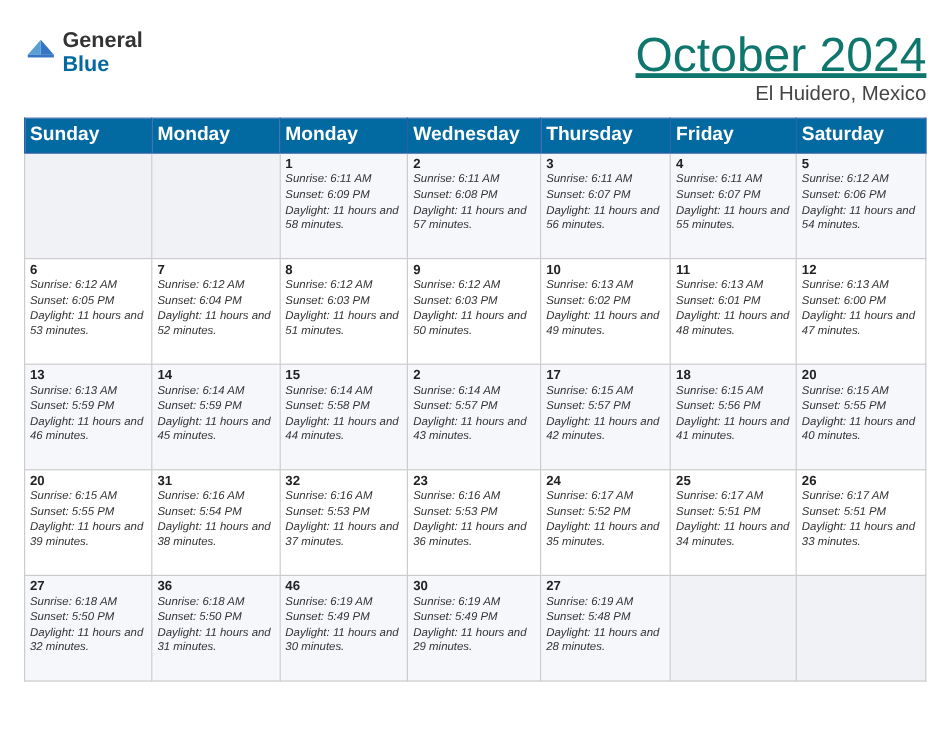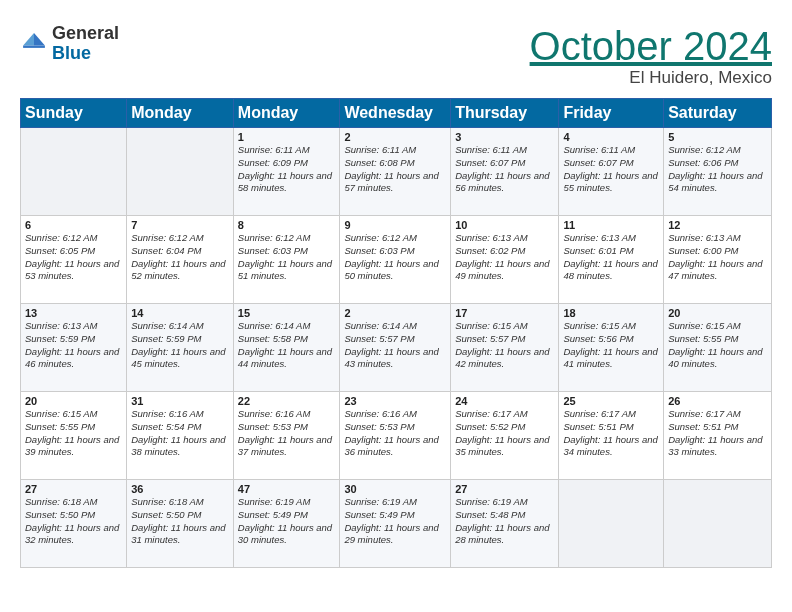--- a/index.html
+++ b/index.html
@@ -220,21 +220,21 @@
         <tr>
           <td>
             <span class="day-number">20</span>
             <div class="day-info">Sunrise: 6:15 AM<br>Sunset: 5:55 PM<br>Daylight: 11 hours and 39 minutes.</div>
           </td>
           <td>
             <span class="day-number">31</span>
             <div class="day-info">Sunrise: 6:16 AM<br>Sunset: 5:54 PM<br>Daylight: 11 hours and 38 minutes.</div>
           </td>
           <td>
-            <span class="day-number">22</span>
+            <span class="day-number">32</span>
             <div class="day-info">Sunrise: 6:16 AM<br>Sunset: 5:53 PM<br>Daylight: 11 hours and 37 minutes.</div>
           </td>
           <td>
             <span class="day-number">23</span>
             <div class="day-info">Sunrise: 6:16 AM<br>Sunset: 5:53 PM<br>Daylight: 11 hours and 36 minutes.</div>
           </td>
           <td>
             <span class="day-number">24</span>
             <div class="day-info">Sunrise: 6:17 AM<br>Sunset: 5:52 PM<br>Daylight: 11 hours and 35 minutes.</div>
           </td>
@@ -250,21 +250,21 @@
         <tr>
           <td>
             <span class="day-number">27</span>
             <div class="day-info">Sunrise: 6:18 AM<br>Sunset: 5:50 PM<br>Daylight: 11 hours and 32 minutes.</div>
           </td>
           <td>
             <span class="day-number">36</span>
             <div class="day-info">Sunrise: 6:18 AM<br>Sunset: 5:50 PM<br>Daylight: 11 hours and 31 minutes.</div>
           </td>
           <td>
-            <span class="day-number">47</span>
+            <span class="day-number">46</span>
             <div class="day-info">Sunrise: 6:19 AM<br>Sunset: 5:49 PM<br>Daylight: 11 hours and 30 minutes.</div>
           </td>
           <td>
             <span class="day-number">30</span>
             <div class="day-info">Sunrise: 6:19 AM<br>Sunset: 5:49 PM<br>Daylight: 11 hours and 29 minutes.</div>
           </td>
           <td>
             <span class="day-number">27</span>
             <div class="day-info">Sunrise: 6:19 AM<br>Sunset: 5:48 PM<br>Daylight: 11 hours and 28 minutes.</div>
           </td>

